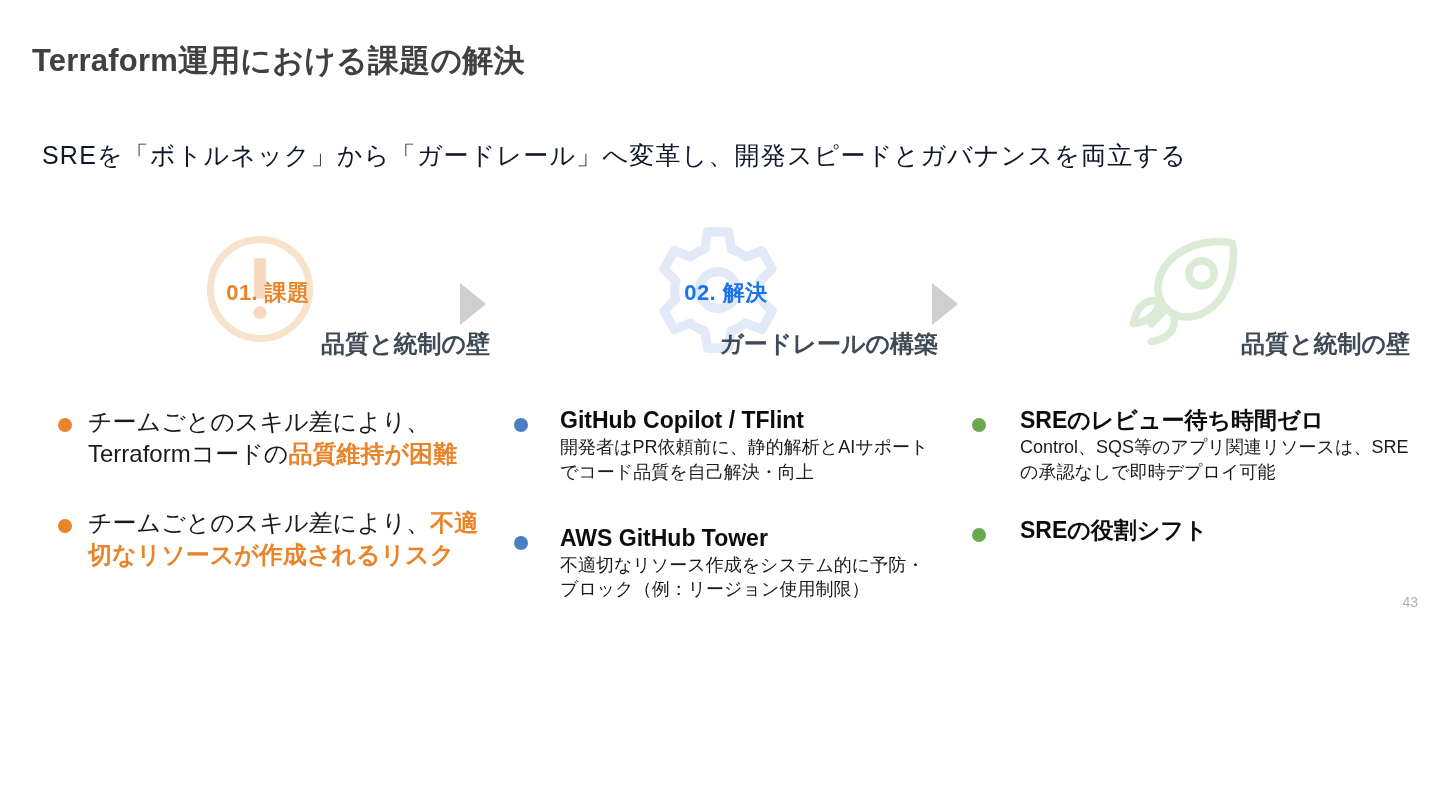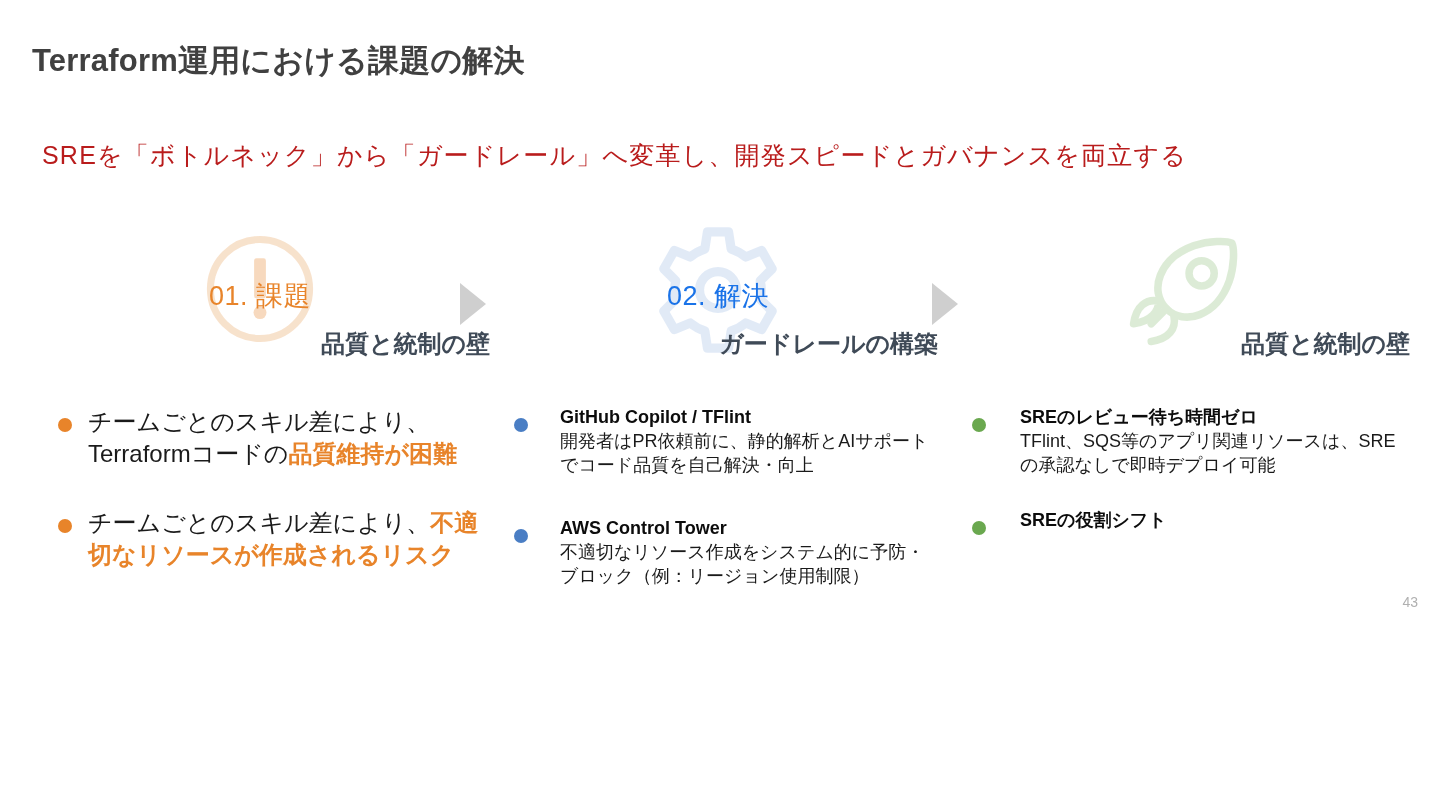--- a/index.html
+++ b/index.html
@@ -16,21 +16,21 @@
   
   .title{
     position:absolute;left:32px;top:40px;
     font-size:31px;font-weight:bold;
     color:#404040;letter-spacing:0.2px;
     white-space:nowrap;
   }
   .subtitle{
     position:absolute;left:42px;top:139px;
     font-size:25px;font-weight:400;
-    color:#b91c1c;letter-spacing:1.2px;
+    color:#0f172a;letter-spacing:1.2px;
     white-space:nowrap;
   }
 
   
   .cols{
     position:absolute;left:0;top:228px;width:1440px;height:560px;
   }
   .col{
     position:absolute;top:0;
   }
@@ -44,23 +44,23 @@
   .ghost-icon{
     position:absolute;top:2px;left:50%;
     transform:translateX(-50%);
     width:118px;height:118px;
     opacity:0.30;
     pointer-events:none;
   }
   .ghost-icon svg{width:100%;height:100%;display:block;}
 
   .step-num{
-    position:absolute;top:50px;left:0;width:100%;
+    position:absolute;top:50px;left:8px;width:100%;
     text-align:center;
-    font-size:27px;font-weight:normal;
+    font-size:22px;font-weight:bold;
     letter-spacing:0.5px;
     white-space:nowrap;
   }
   .step-sub{
     position:absolute;top:100px;left:0;width:100%;
     text-align:right;
     font-size:24px;font-weight:bold;
     color:#3f4a57;
     white-space:nowrap;
   }
@@ -87,21 +87,21 @@
     position:absolute;left:26px;top:12px;
     width:14px;height:14px;border-radius:50%;
   }
   .col-1 .dot{background:#e8842a;left:28px;}
   .col-2 .dot{background:#4a7ec4;left:16px;}
   .col-3 .dot{background:#6aa84f;left:14px;}
   .col-2 .bullet{padding-left:62px;}
   .col-3 .bullet{padding-left:62px;}
 
   .b-head{
-    font-size:18px;font-weight:bold;color:#0c0c0c;
+    font-size:23px;font-weight:bold;color:#0c0c0c;
     line-height:1.28;
   }
   .b-body{
     font-size:18px;font-weight:400;color:#1a1a1a;
     line-height:1.34;
   }
   .col-1 .b-body{font-size:24px;line-height:1.32;}
   .hl-orange{color:#e8842a;font-weight:bold;}
 
   .col-2 .bullet{margin-bottom:40px;}
@@ -168,21 +168,21 @@
       </div>
 
       <div class="bullets">
         <div class="bullet">
           <span class="dot"></span>
           <div class="b-head">GitHub Copilot / TFlint</div>
           <div class="b-body">開発者はPR依頼前に、静的解析とAIサポートでコード品質を自己解決・向上</div>
         </div>
         <div class="bullet">
           <span class="dot"></span>
-          <div class="b-head">AWS Control Tower</div>
+          <div class="b-head">AWS GitHub Tower</div>
           <div class="b-body">不適切なリソース作成をシステム的に予防・ブロック（例：リージョン使用制限）</div>
         </div>
       </div>
     </div>
 
     <div class="col col-3">
       <div class="col-head">
         <div class="ghost-icon" style="width:126px;height:126px;top:0px">
           <svg viewBox="0 0 100 100">
             <g fill="none" stroke="#8fbf7a" stroke-width="6" stroke-linejoin="round" stroke-linecap="round">
@@ -194,21 +194,21 @@
             </g>
           </svg>
         </div>
         <div class="step-sub">品質と統制の壁</div>
       </div>
 
       <div class="bullets">
         <div class="bullet">
           <span class="dot"></span>
           <div class="b-head">SREのレビュー待ち時間ゼロ</div>
-          <div class="b-body">TFlint、SQS等のアプリ関連リソースは、SREの承認なしで即時デプロイ可能</div>
+          <div class="b-body">Control、SQS等のアプリ関連リソースは、SREの承認なしで即時デプロイ可能</div>
         </div>
         <div class="bullet">
           <span class="dot"></span>
           <div class="b-head">SREの役割シフト</div>
         </div>
       </div>
     </div>
 
   </div>
 

